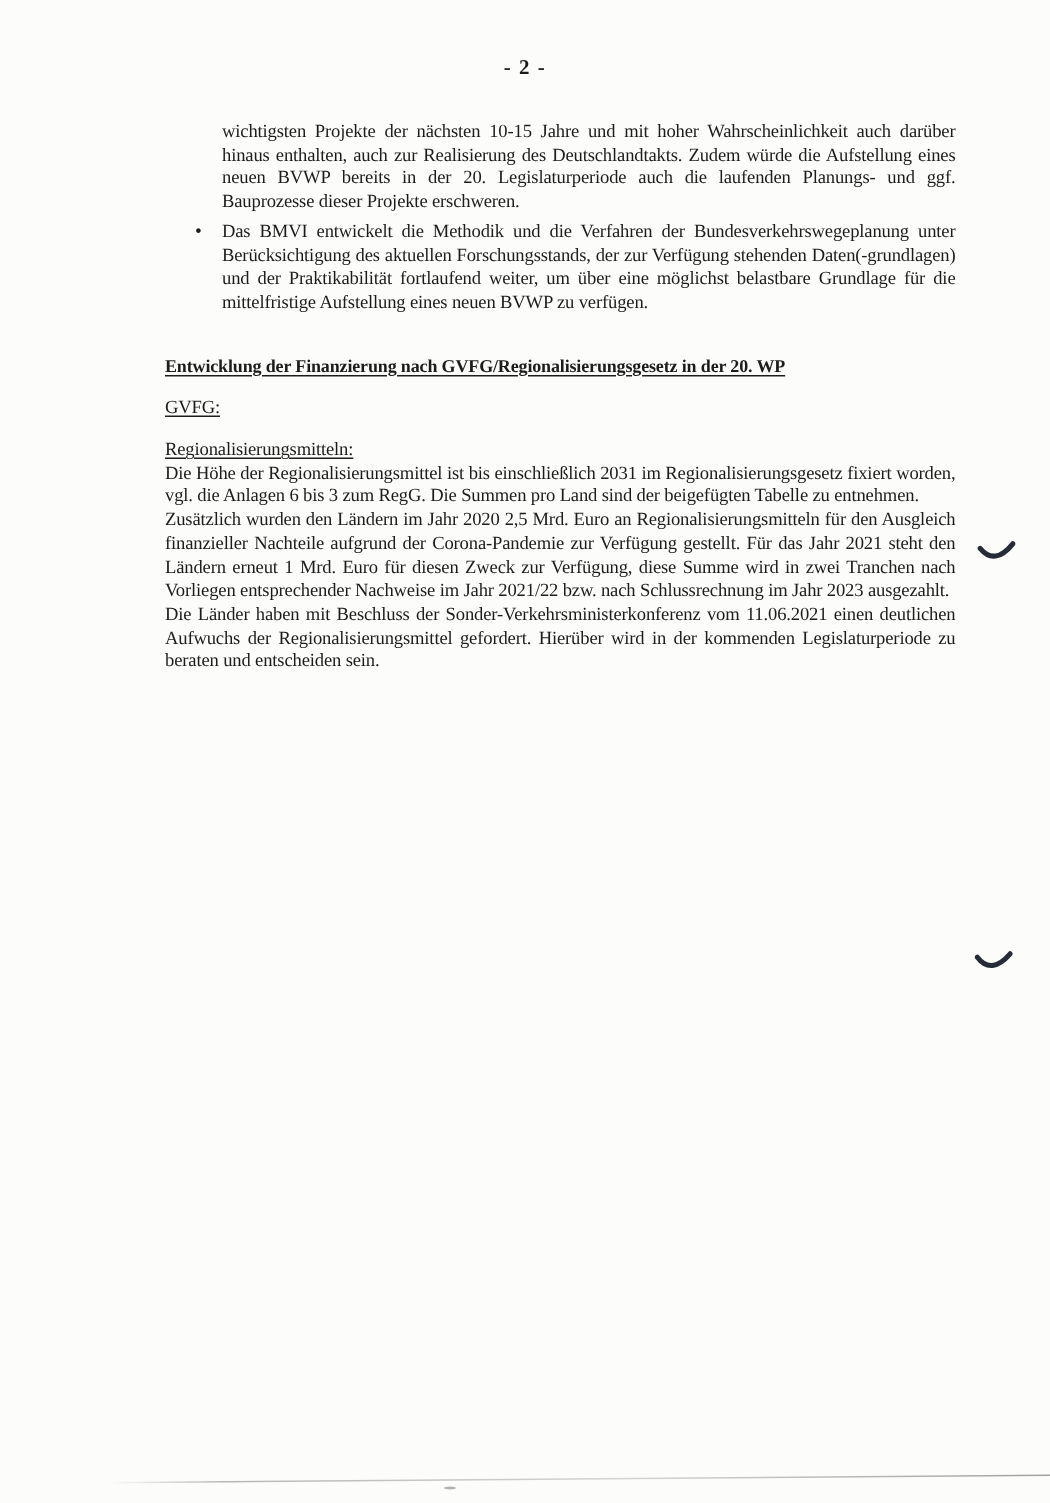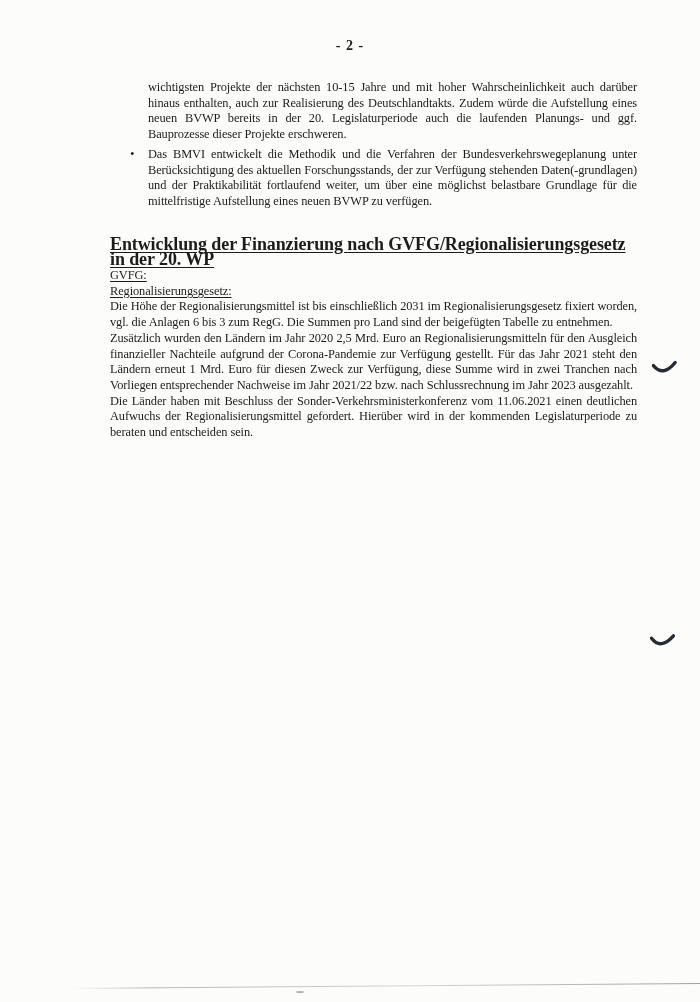--- a/index.html
+++ b/index.html
@@ -43,27 +43,28 @@
   }
   .list-item + .list-item { margin-top: 4px; }
   .bullet-marker {
     position: absolute;
     left: 20px;
     top: -1px;
     font-size: 13px;
   }
   .section-heading {
     margin-top: 27px;
-    font-size: 18px;
+    font-size: 12px;
     font-weight: bold;
     text-decoration: underline;
     text-underline-offset: 2px;
     text-align: left;
   }
   .sub-label {
+    margin-top: 12px;
     text-decoration: underline;
     text-underline-offset: 2px;
   }
   .para { margin: 0; }
   
   .scan-mark {
     position: absolute;
     width: 26px;
     height: 18px;
   }
@@ -115,21 +116,21 @@
         <span class="bullet-marker">•</span>
         <p class="para">Das BMVI entwickelt die Methodik und die Verfahren der Bundesverkehrswegeplanung unter Berücksichtigung des aktuellen Forschungsstands, der zur Verfügung stehenden Daten(-grundlagen) und der Praktikabilität fortlaufend weiter, um über eine möglichst belastbare Grundlage für die mittelfristige Aufstellung eines neuen BVWP zu verfügen.</p>
       </div>
 
     </div>
 
     <h2 class="section-heading">Entwicklung der Finanzierung nach GVFG/Regionalisierungsgesetz in der 20. WP</h2>
 
     <p class="sub-label">GVFG:</p>
 
-    <p class="sub-label">Regionalisierungsgesetz:</p>
+    <p class="sub-label">Regionalisierungsmitteln:</p>
     <p class="para">Die Höhe der Regionalisierungsmittel ist bis einschließlich 2031 im Regionalisierungsgesetz fixiert worden, vgl. die Anlagen 6 bis 3 zum RegG. Die Summen pro Land sind der beigefügten Tabelle zu entnehmen.</p>
     <p class="para">Zusätzlich wurden den Ländern im Jahr 2020 2,5 Mrd. Euro an Regionalisierungsmitteln für den Ausgleich finanzieller Nachteile aufgrund der Corona-Pandemie zur Verfügung gestellt. Für das Jahr 2021 steht den Ländern erneut 1 Mrd. Euro für diesen Zweck zur Verfügung, diese Summe wird in zwei Tranchen nach Vorliegen entsprechender Nachweise im Jahr 2021/22 bzw. nach Schlussrechnung im Jahr 2023 ausgezahlt.</p>
     <p class="para">Die Länder haben mit Beschluss der Sonder-Verkehrsministerkonferenz vom 11.06.2021 einen deutlichen Aufwuchs der Regionalisierungsmittel gefordert. Hierüber wird in der kommenden Legislaturperiode zu beraten und entscheiden sein.</p>
 
   </div>
 
   <div class="scan-mark scan-mark-1">
     <svg viewBox="0 0 26 18" xmlns="http://www.w3.org/2000/svg">
       <path d="M2,4 Q10,17 24,4" fill="none" stroke="#262b36" stroke-width="3.4" stroke-linecap="round"></path>
     </svg>

